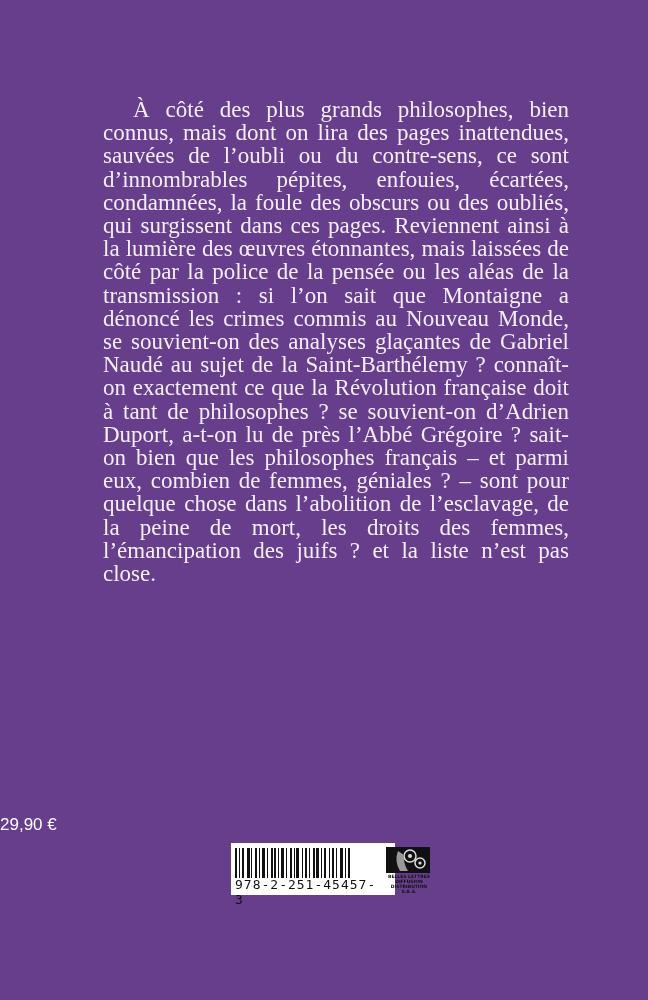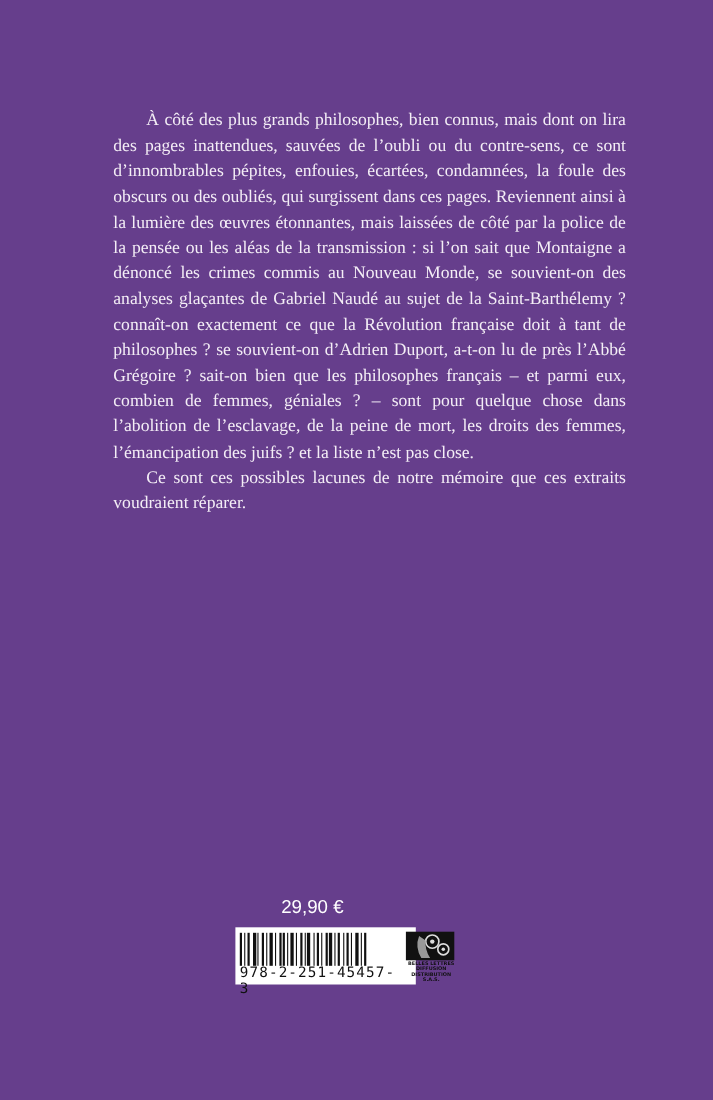--- a/index.html
+++ b/index.html
@@ -1,39 +1,38 @@
 <!DOCTYPE html>
 <html><head>
 <meta charset="utf-8">
 <style>
   html, body { margin:0; padding:0; }
   body { width:648px; height:1000px; background:#663e8c; position:relative; overflow:hidden;
          font-family:"Liberation Serif", "DejaVu Serif", serif; color:#f4eef6; }
-  .text { position:absolute; left:103px; width:466px; font-size:16px; line-height:23.2px; text-align:justify; }
+  .text { position:absolute; left:103px; width:466px; font-size:23px; line-height:23.2px; text-align:justify; }
   .text p { margin:0; text-indent:30px; }
   .text p.last-line { text-align-last:left; }
   #body-text { top:98px; }
   #bio-text { top:553px; }
-  .price { position:absolute; top:815px; left:0; width:568px; text-align:center;
+  .price { position:absolute; top:815px; left:0; width:568px; text-align:left;
            font-family:"Liberation Sans", "DejaVu Sans", sans-serif; font-size:17px; color:#fff; }
-  .barcode-box { position:absolute; left:214px; top:843px; width:164px; height:52px; background:#fff; }
+  .barcode-box { position:absolute; left:231px; top:843px; width:164px; height:52px; background:#fff; }
   .bars { position:absolute; left:4px; top:5px; width:148px; height:30px; display:flex; }
   .bars span { display:block; height:100%; background:#111; }
   .isbn { position:absolute; left:4px; top:34px; width:150px; font-family:"DejaVu Sans Mono", monospace;
           font-size:13px; letter-spacing:1px; color:#111; }
   .logo { position:absolute; left:155px; top:4px; width:44px; height:26px; background:#111; overflow:hidden; }
   .logo-text { position:absolute; left:155px; top:31px; width:46px; font-family:"DejaVu Sans", sans-serif;
                font-size:4.5px; line-height:5px; text-align:center; color:#111; font-weight:bold; }
 </style>
 </head>
 <body>
 
 <div class="text" id="body-text">
   <p>À côté des plus grands philosophes, bien connus, mais dont on lira des pages inattendues, sauvées de l’oubli ou du contre-sens, ce sont d’innombrables pépites, enfouies, écartées, condamnées, la foule des obscurs ou des oubliés, qui surgissent dans ces pages. Reviennent ainsi à la lumière des œuvres étonnantes, mais laissées de côté par la police de la pensée ou les aléas de la transmission : si l’on sait que Montaigne a dénoncé les crimes commis au Nouveau Monde, se souvient-on des analyses glaçantes de Gabriel Naudé au sujet de la Saint-Barthélemy ? connaît-on exactement ce que la Révolution française doit à tant de philosophes ? se souvient-on d’Adrien Duport, a-t-on lu de près l’Abbé Grégoire ? sait-on bien que les philosophes français – et parmi eux, combien de femmes, géniales ? – sont pour quelque chose dans l’abolition de l’esclavage, de la peine de mort, les droits des femmes, l’émancipation des juifs ? et la liste n’est pas close.</p>
-  <p class="last-line">Ce sont ces possibles lacunes de notre mémoire que ces extraits voudraient réparer.</p>
 </div>
 
 <div class="text" id="bio-text">
 </div>
 
 <div class="price">29,90 €</div>
 
 <div class="barcode-box">
   <div class="bars">
     <span style="width:2px;margin-right:2px"></span>

